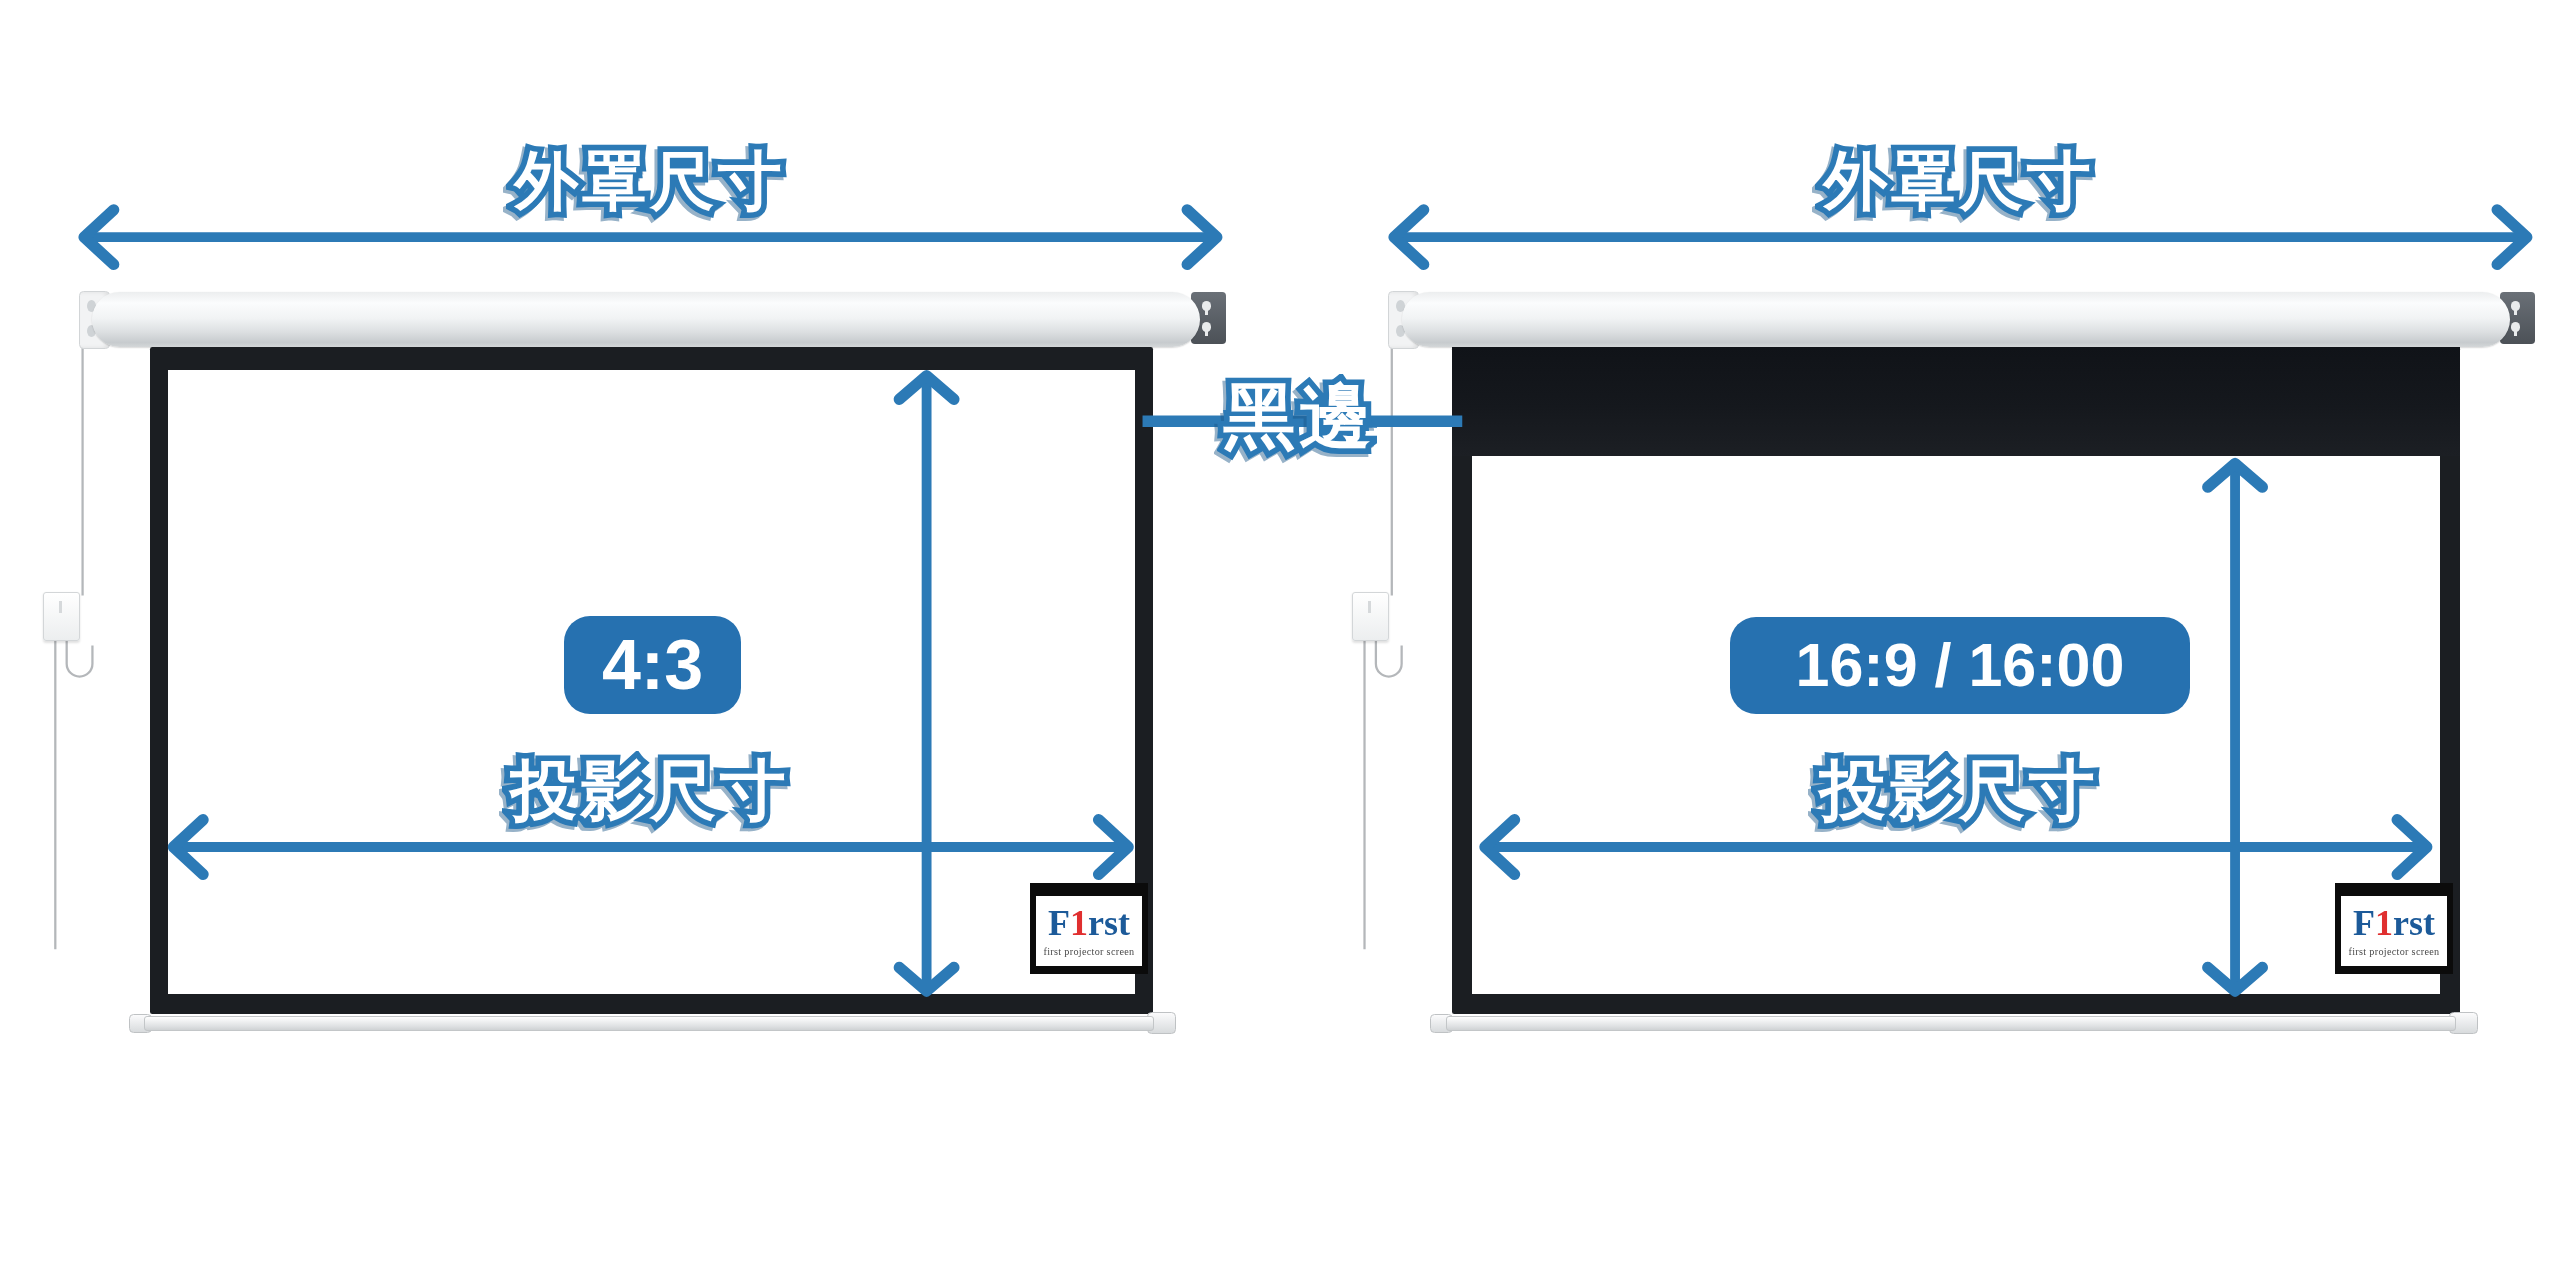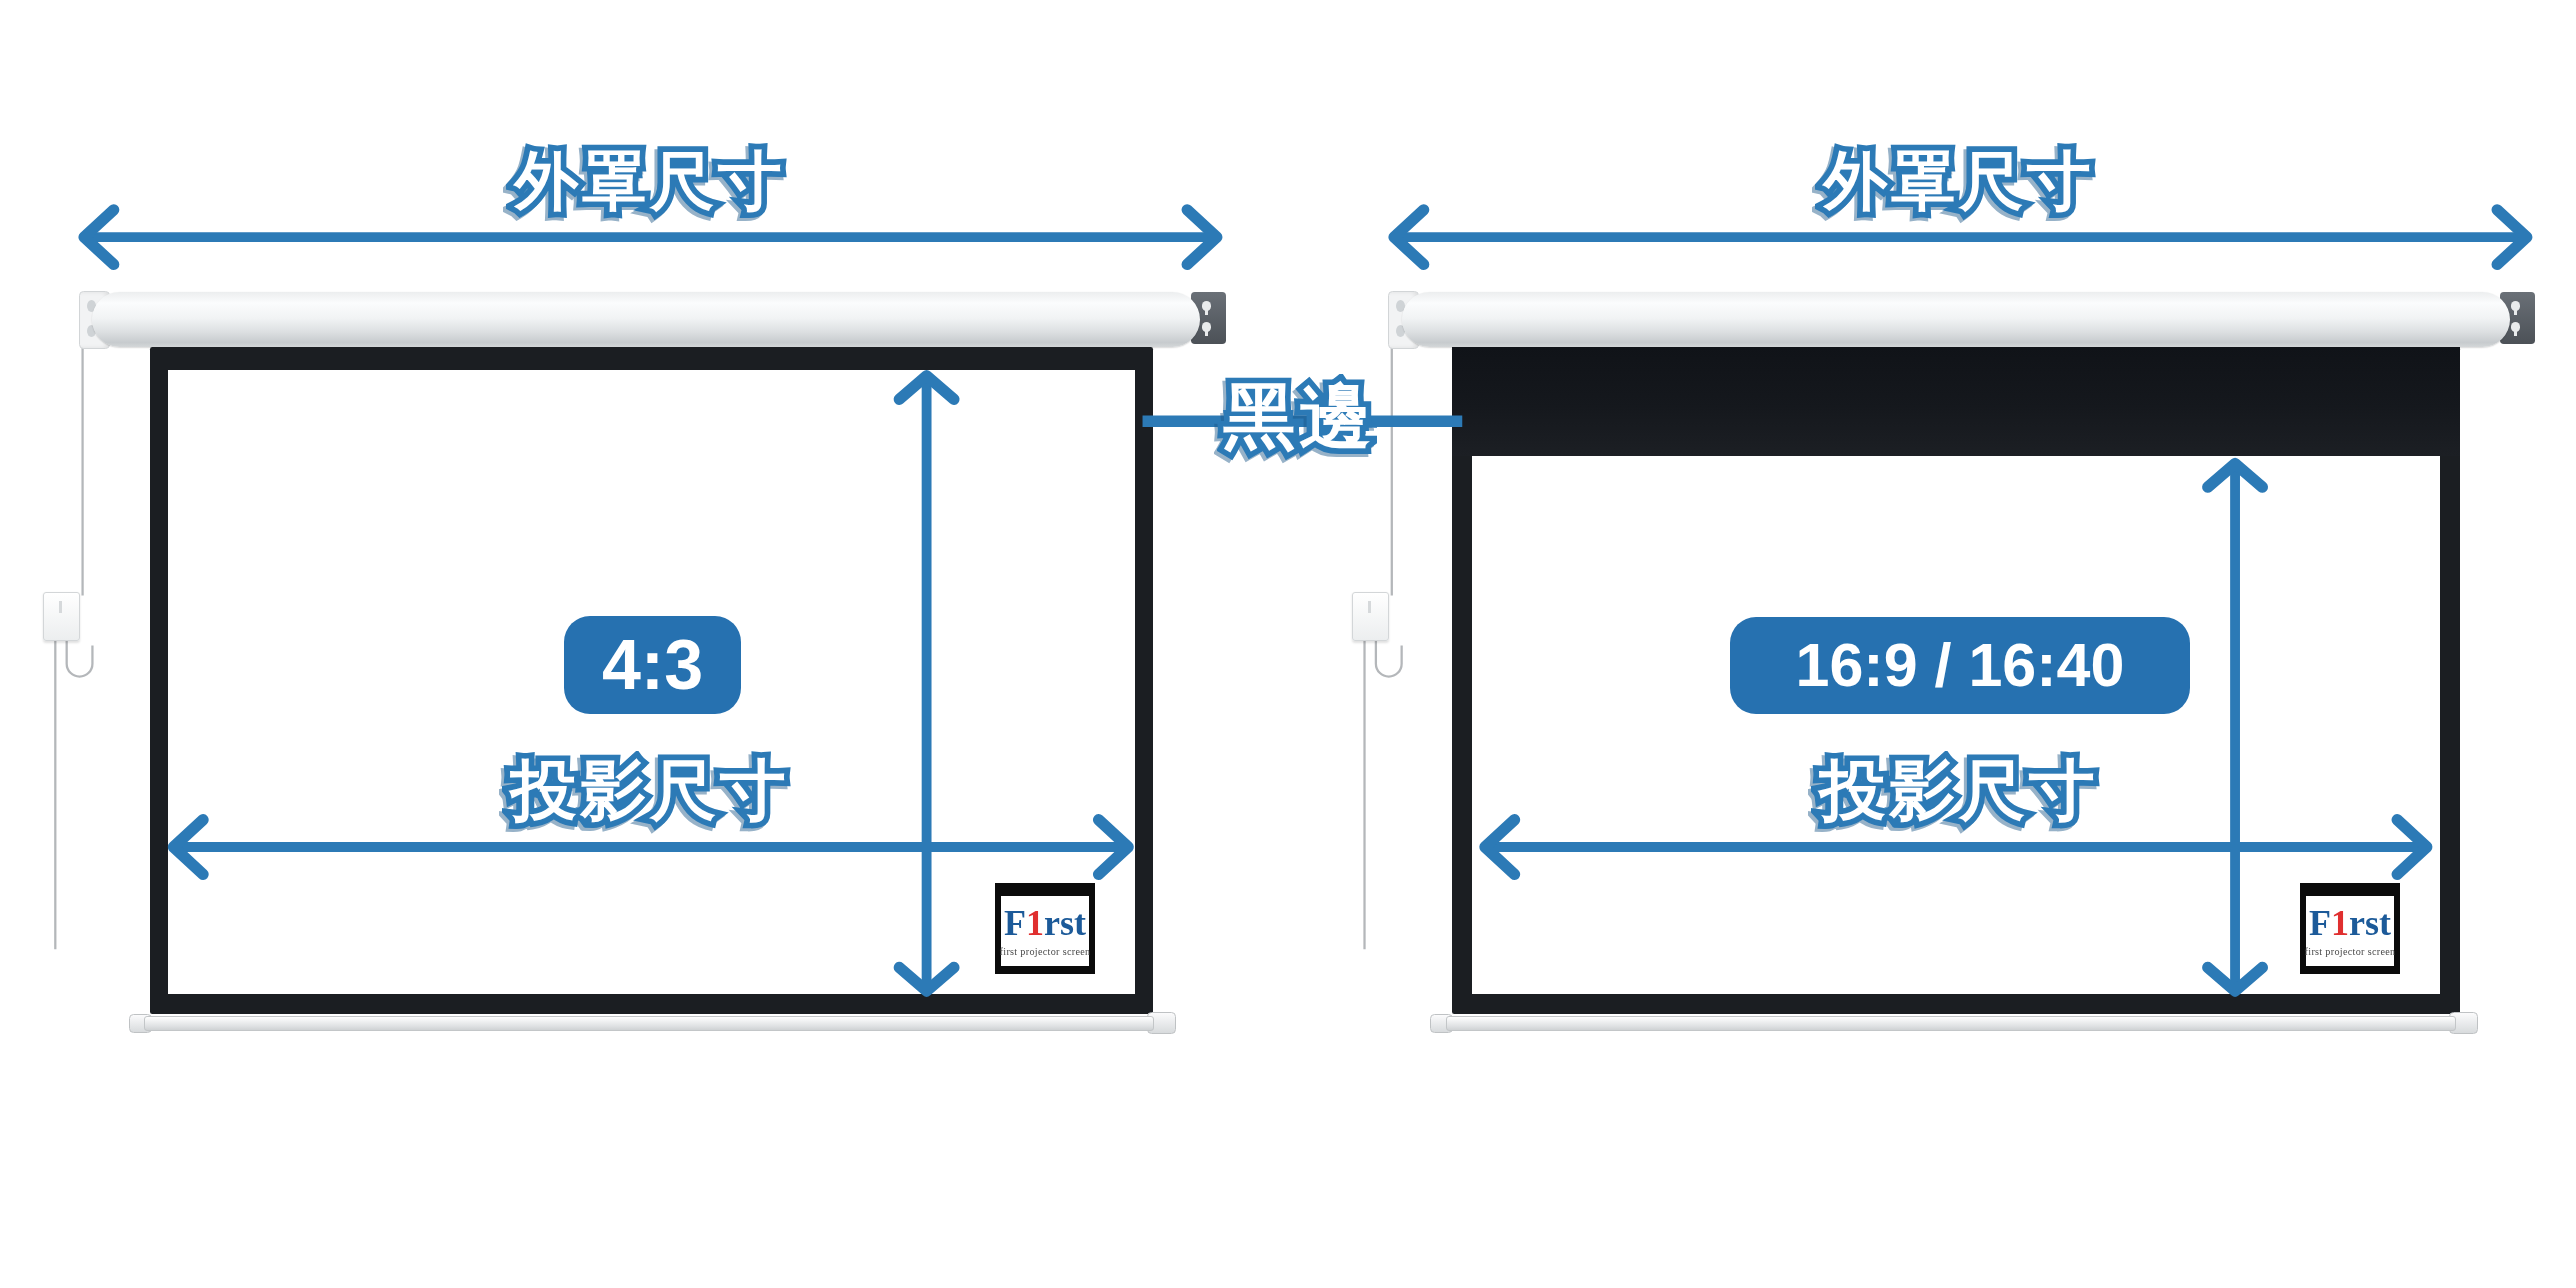--- a/index.html
+++ b/index.html
@@ -37,23 +37,23 @@
   .band{position:absolute;background:linear-gradient(180deg,#101318 0%,#15181d 55%,#1c1f24 100%);}
   
   .bar{position:absolute;height:13px;background:linear-gradient(180deg,#ffffff,#dfe1e3 70%,#cfd2d4);
        border:0.8px solid #c3c6c8;border-radius:3px;}
   .cap{position:absolute;background:linear-gradient(180deg,#fbfbfc,#d8dbdd);border:0.8px solid #bfc2c4;border-radius:4.5px;}
   
   .cordbox{position:absolute;width:35px;height:47px;background:linear-gradient(180deg,#ffffff,#eceeef);
        border:0.8px solid #d3d6d8;border-radius:3px;box-shadow:0 1.5px 2.3px rgba(0,0,0,.12);}
   .cordbox i{position:absolute;left:15px;top:7.6px;width:3px;height:12px;background:#d6d9db;}
   
-  .logo{position:absolute;width:100px;height:91px;background:#ffffff;box-sizing:border-box;
+  .logo{position:absolute;width:118px;height:91px;background:#ffffff;box-sizing:border-box;
         border:6.8px solid #0b0b0b;border-top-width:13px;border-bottom-width:8.3px;
-        display:flex;flex-direction:column;align-items:center;justify-content:center;}
+        display:flex;flex-direction:column;align-items:center;justify-content:center;margin-left:35px;}
   .logo .brand{font-family:"Liberation Serif","DejaVu Serif",serif;font-weight:700;font-size:36px;line-height:1;}
   .logo .brand .b{color:#1c5a99;}
   .logo .brand .r{color:#e02f2f;}
   .logo .tag{font-family:Liberation Serif, serif;font-size:10.2px;color:#4a4a4a;
         margin-top:5.3px;white-space:nowrap;letter-spacing:0.3px;}
 </style>
 </head>
 <body>
 
 <svg class="abs" style="left:0;top:0;z-index:1;" width="2576" height="1288" viewBox="0 0 3400 1700" fill="none">
@@ -177,15 +177,15 @@
   <span class="stroke">投影尺寸</span><span class="fill">投影尺寸</span>
 </div>
 <div class="olabel fs-edge" style="left:1299px;top:422px;z-index:9;">
   <span class="stroke">黑邊</span><span class="fill">黑邊</span>
 </div>
 
 <div class="badge" style="left:564px;top:616px;width:177px;height:98px;font-size:70px;z-index:9;">
   <span>4:3</span>
 </div>
 <div class="badge" style="left:1730px;top:617px;width:460px;height:97px;font-size:61px;z-index:9;">
-  <span>16:9 / 16:40</span>
+  <span>16:9 / 16:00</span>
 </div>
 
 
 </body></html>

